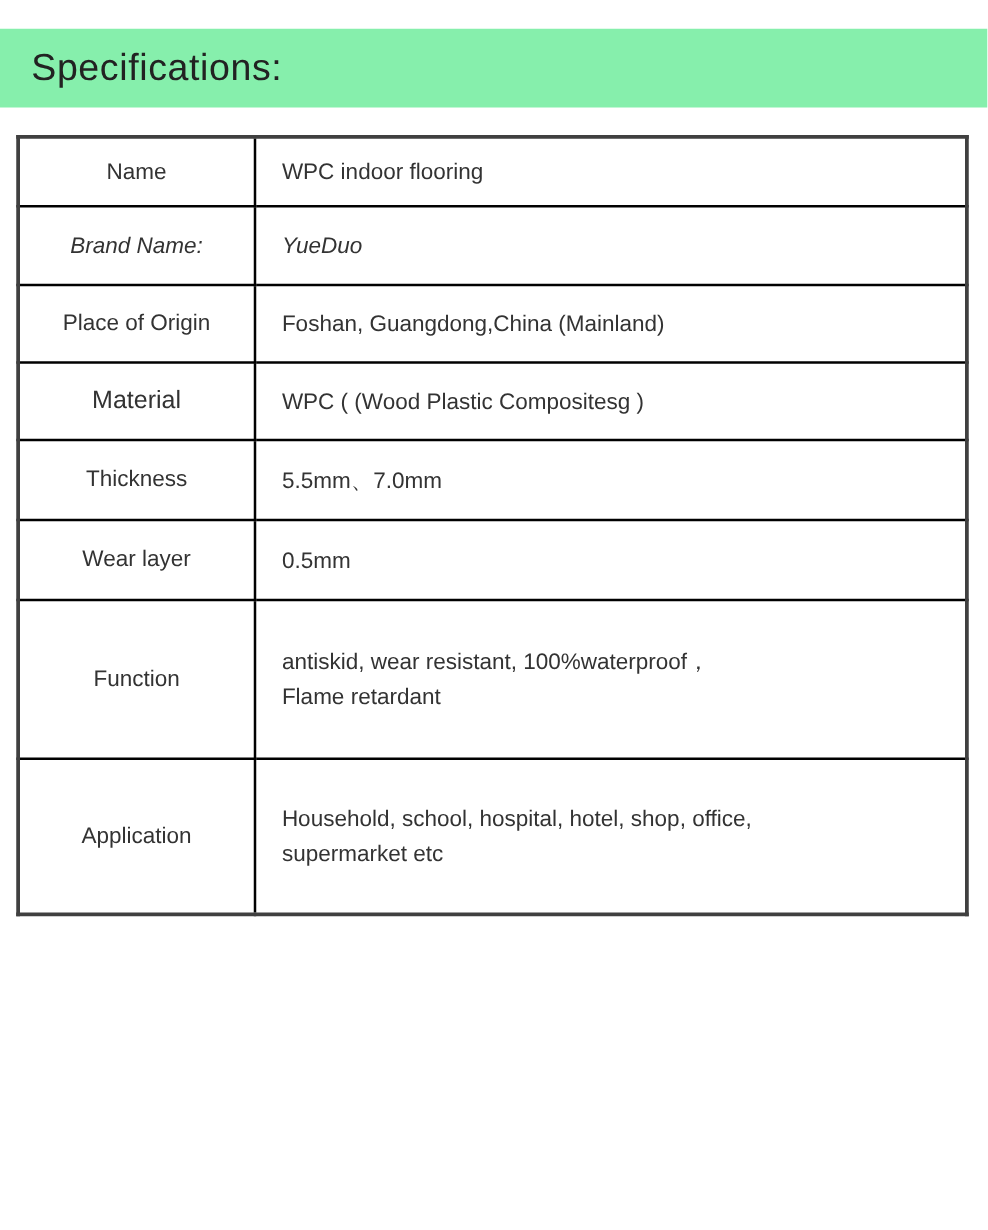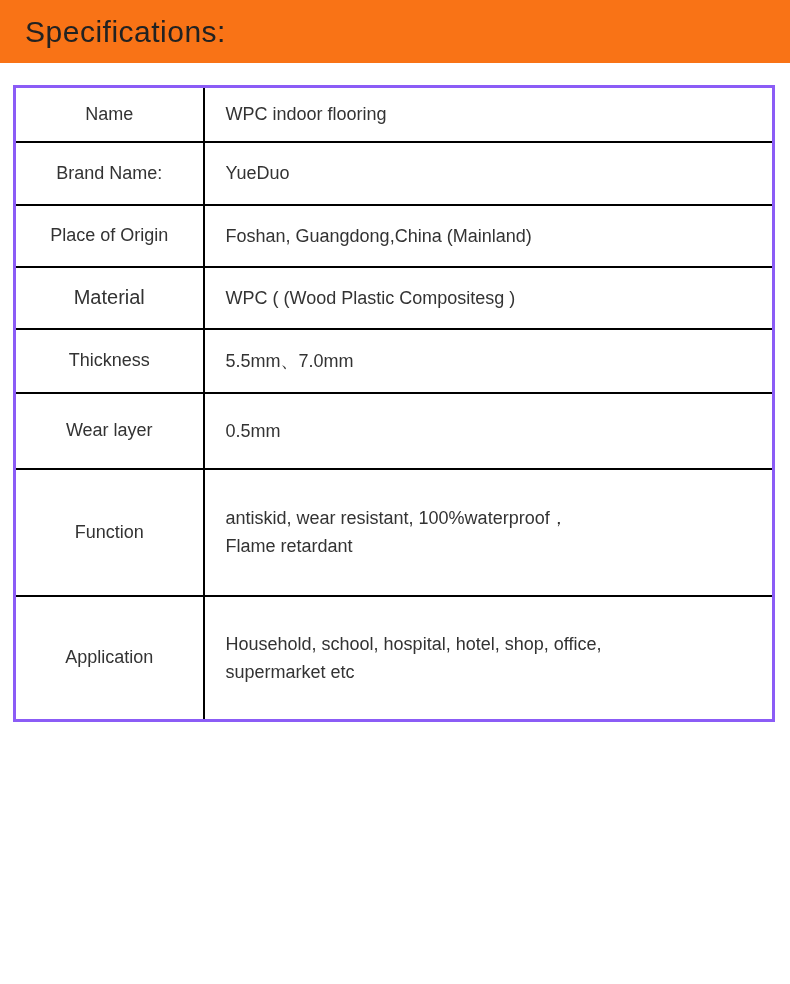--- a/index.html
+++ b/index.html
@@ -8,39 +8,40 @@
     background: #ffffff;
     width: 790px;
     height: 984px;
     font-family: "Liberation Sans", "DejaVu Sans", sans-serif;
     color: #333333;
     overflow: hidden;
   }
   .header-band {
     width: 790px;
     height: 63px;
-    background: #f97316;
+    background: #86efac;
     display: flex;
     align-items: center;
     box-sizing: border-box;
     padding-left: 25px;
+    margin-top: 23px;
   }
   .header-band h1 {
     margin: 0;
     font-size: 30px;
     font-weight: 500;
     letter-spacing: 0.5px;
     color: #222222;
   }
   table.spec-table {
     border-collapse: collapse;
     table-layout: fixed;
     width: 762px;
     margin: 22px 0 12px 13px;
-    border: 3px solid #8b5cf6;
+    border: 3px solid #404040;
   }
   table.spec-table td {
     border: 2px solid #000000;
     font-size: 18px;
     vertical-align: middle;
     box-sizing: border-box;
   }
   td.label-cell {
     width: 189px;
     text-align: center;
@@ -58,37 +59,37 @@
 <div class="header-band">
   <h1>Specifications:</h1>
 </div>
 
 <table class="spec-table">
   <tbody>
     <tr style="height:55px;">
       <td class="label-cell">Name</td>
       <td class="value-cell">WPC indoor flooring</td>
     </tr>
-    <tr style="height:63px;">
+    <tr style="height:63px;font-style:italic;">
       <td class="label-cell">Brand Name:</td>
       <td class="value-cell">YueDuo</td>
     </tr>
     <tr style="height:62px;">
       <td class="label-cell">Place of Origin</td>
       <td class="value-cell">Foshan, Guangdong,China (Mainland)</td>
     </tr>
     <tr style="height:62px;">
       <td class="label-cell" style="font-size:20px;">Material</td>
       <td class="value-cell">WPC ( (Wood Plastic Compositesg )</td>
     </tr>
     <tr style="height:64px;">
       <td class="label-cell">Thickness</td>
       <td class="value-cell">5.5mm、7.0mm</td>
     </tr>
-    <tr style="height:76px;">
+    <tr style="height:64px;">
       <td class="label-cell">Wear layer</td>
       <td class="value-cell">0.5mm</td>
     </tr>
     <tr style="height:127px;border-radius:23px;">
       <td class="label-cell">Function</td>
       <td class="value-cell">antiskid, wear resistant, 100%waterproof，
 Flame retardant</td>
     </tr>
     <tr style="height:125px;">
       <td class="label-cell">Application</td>

